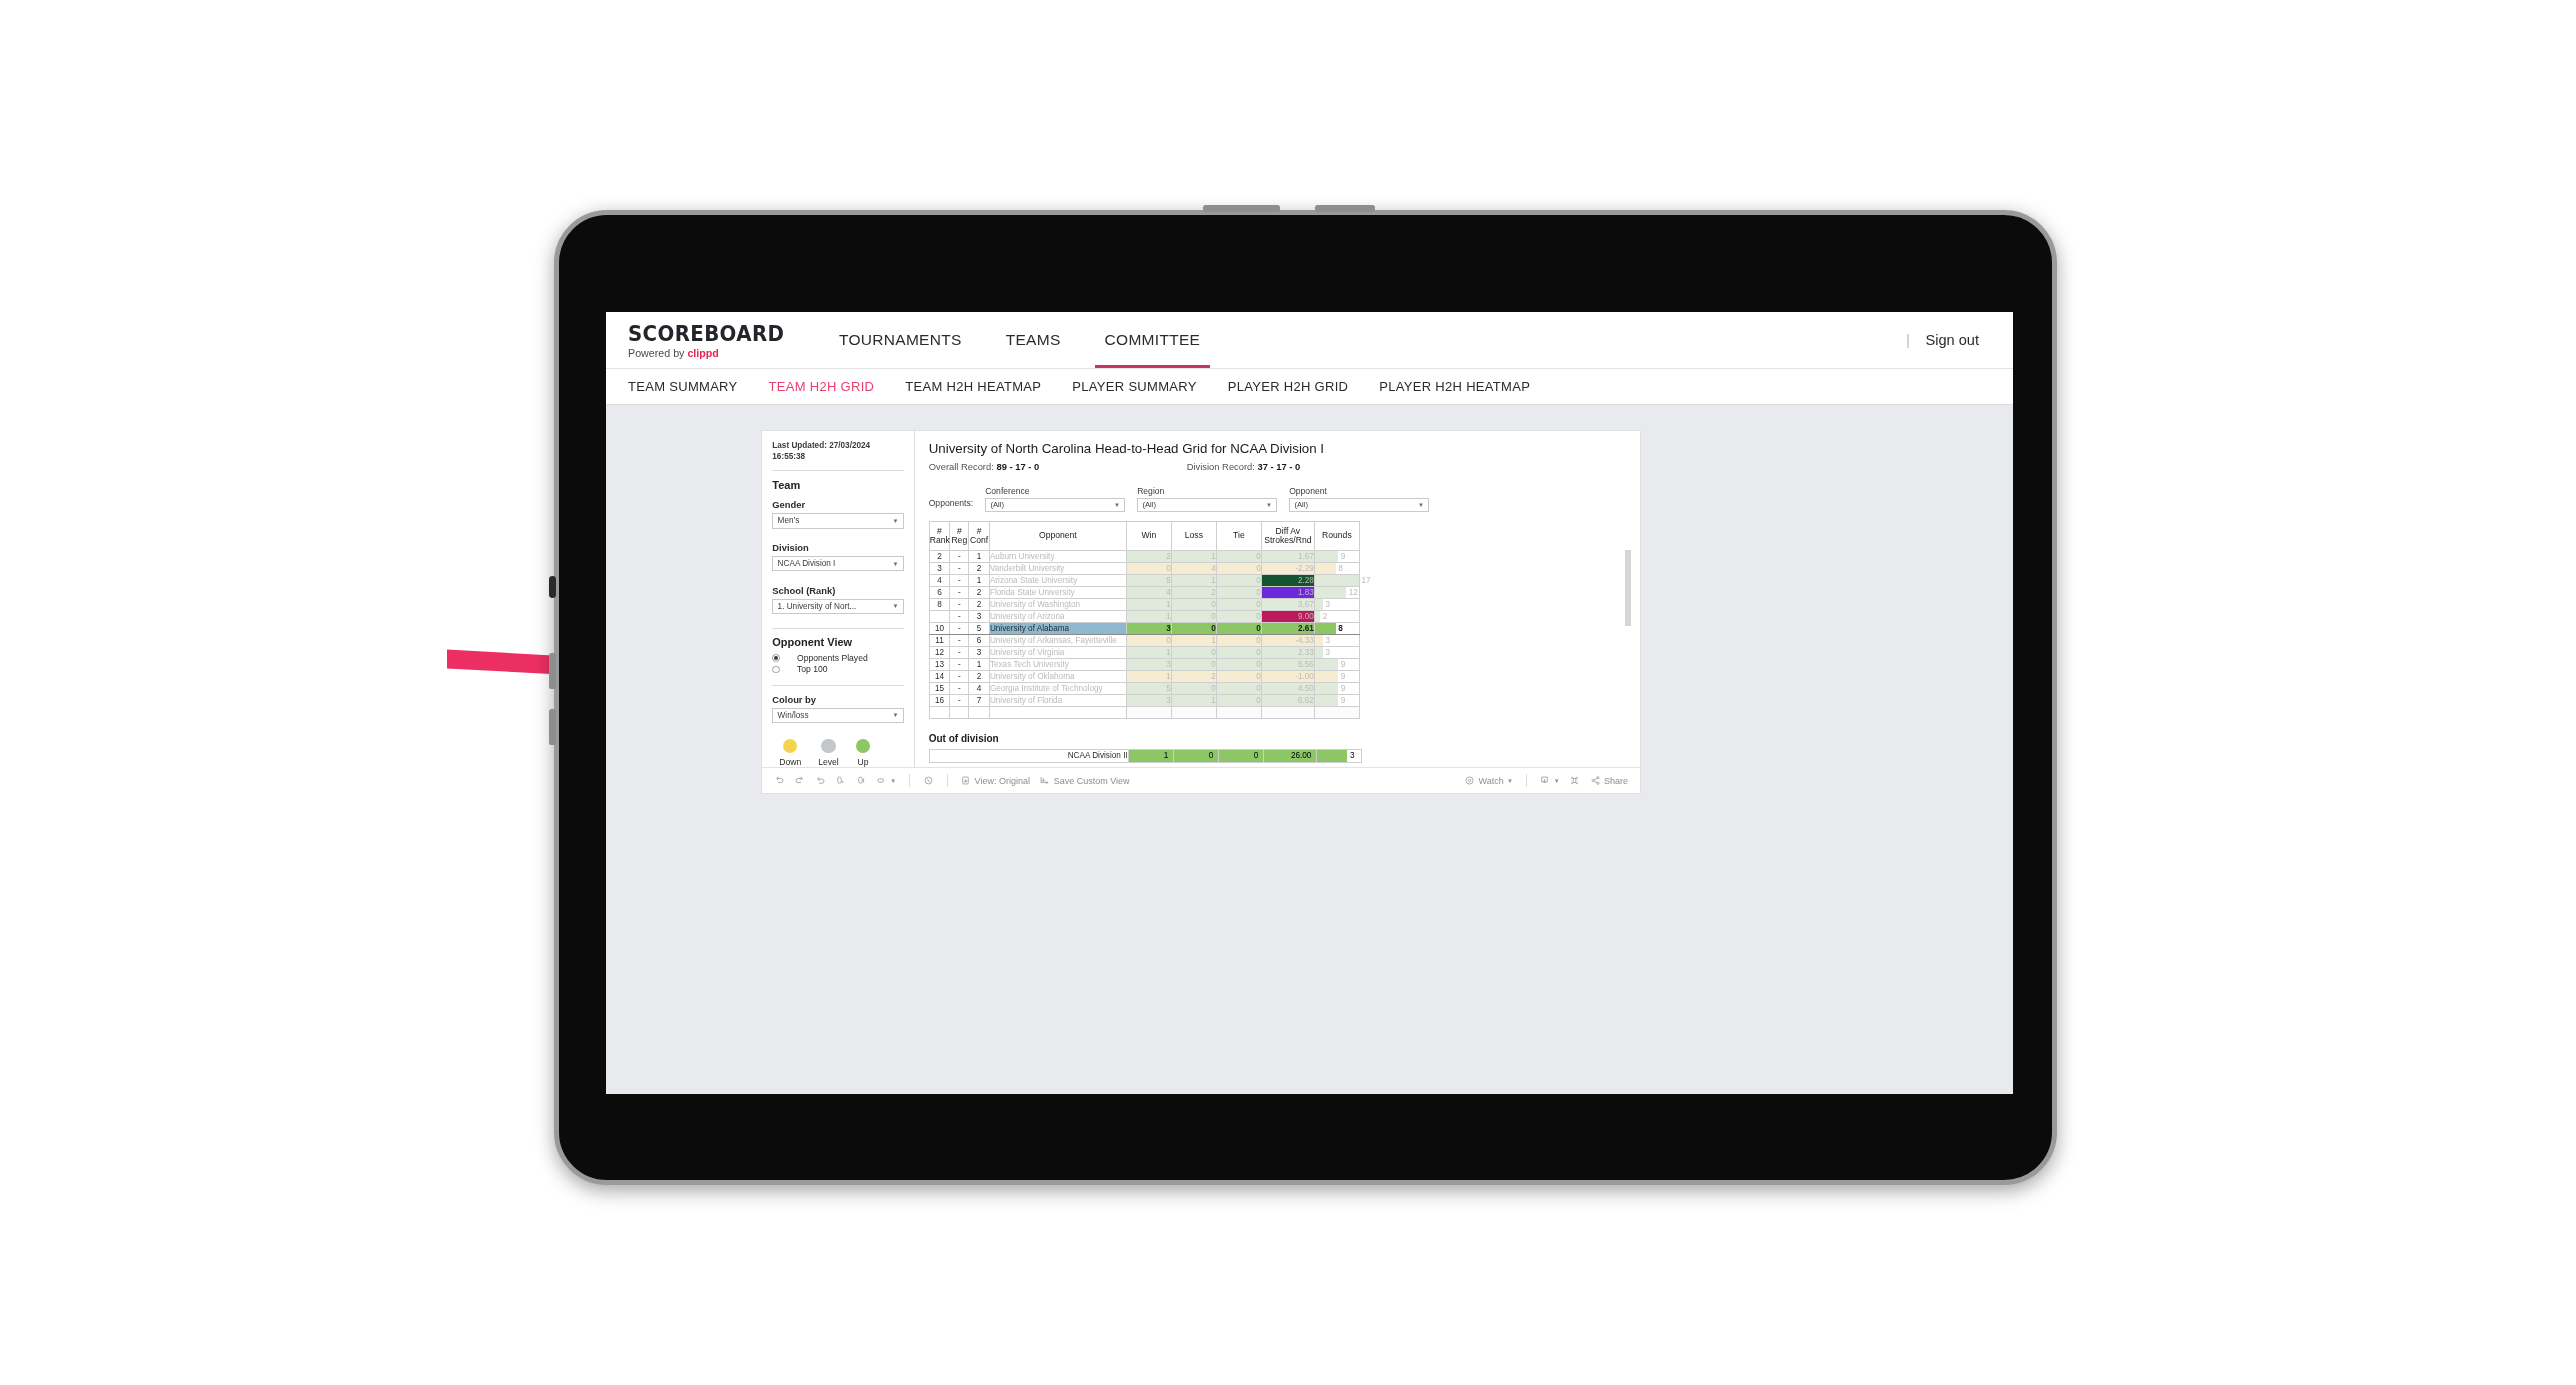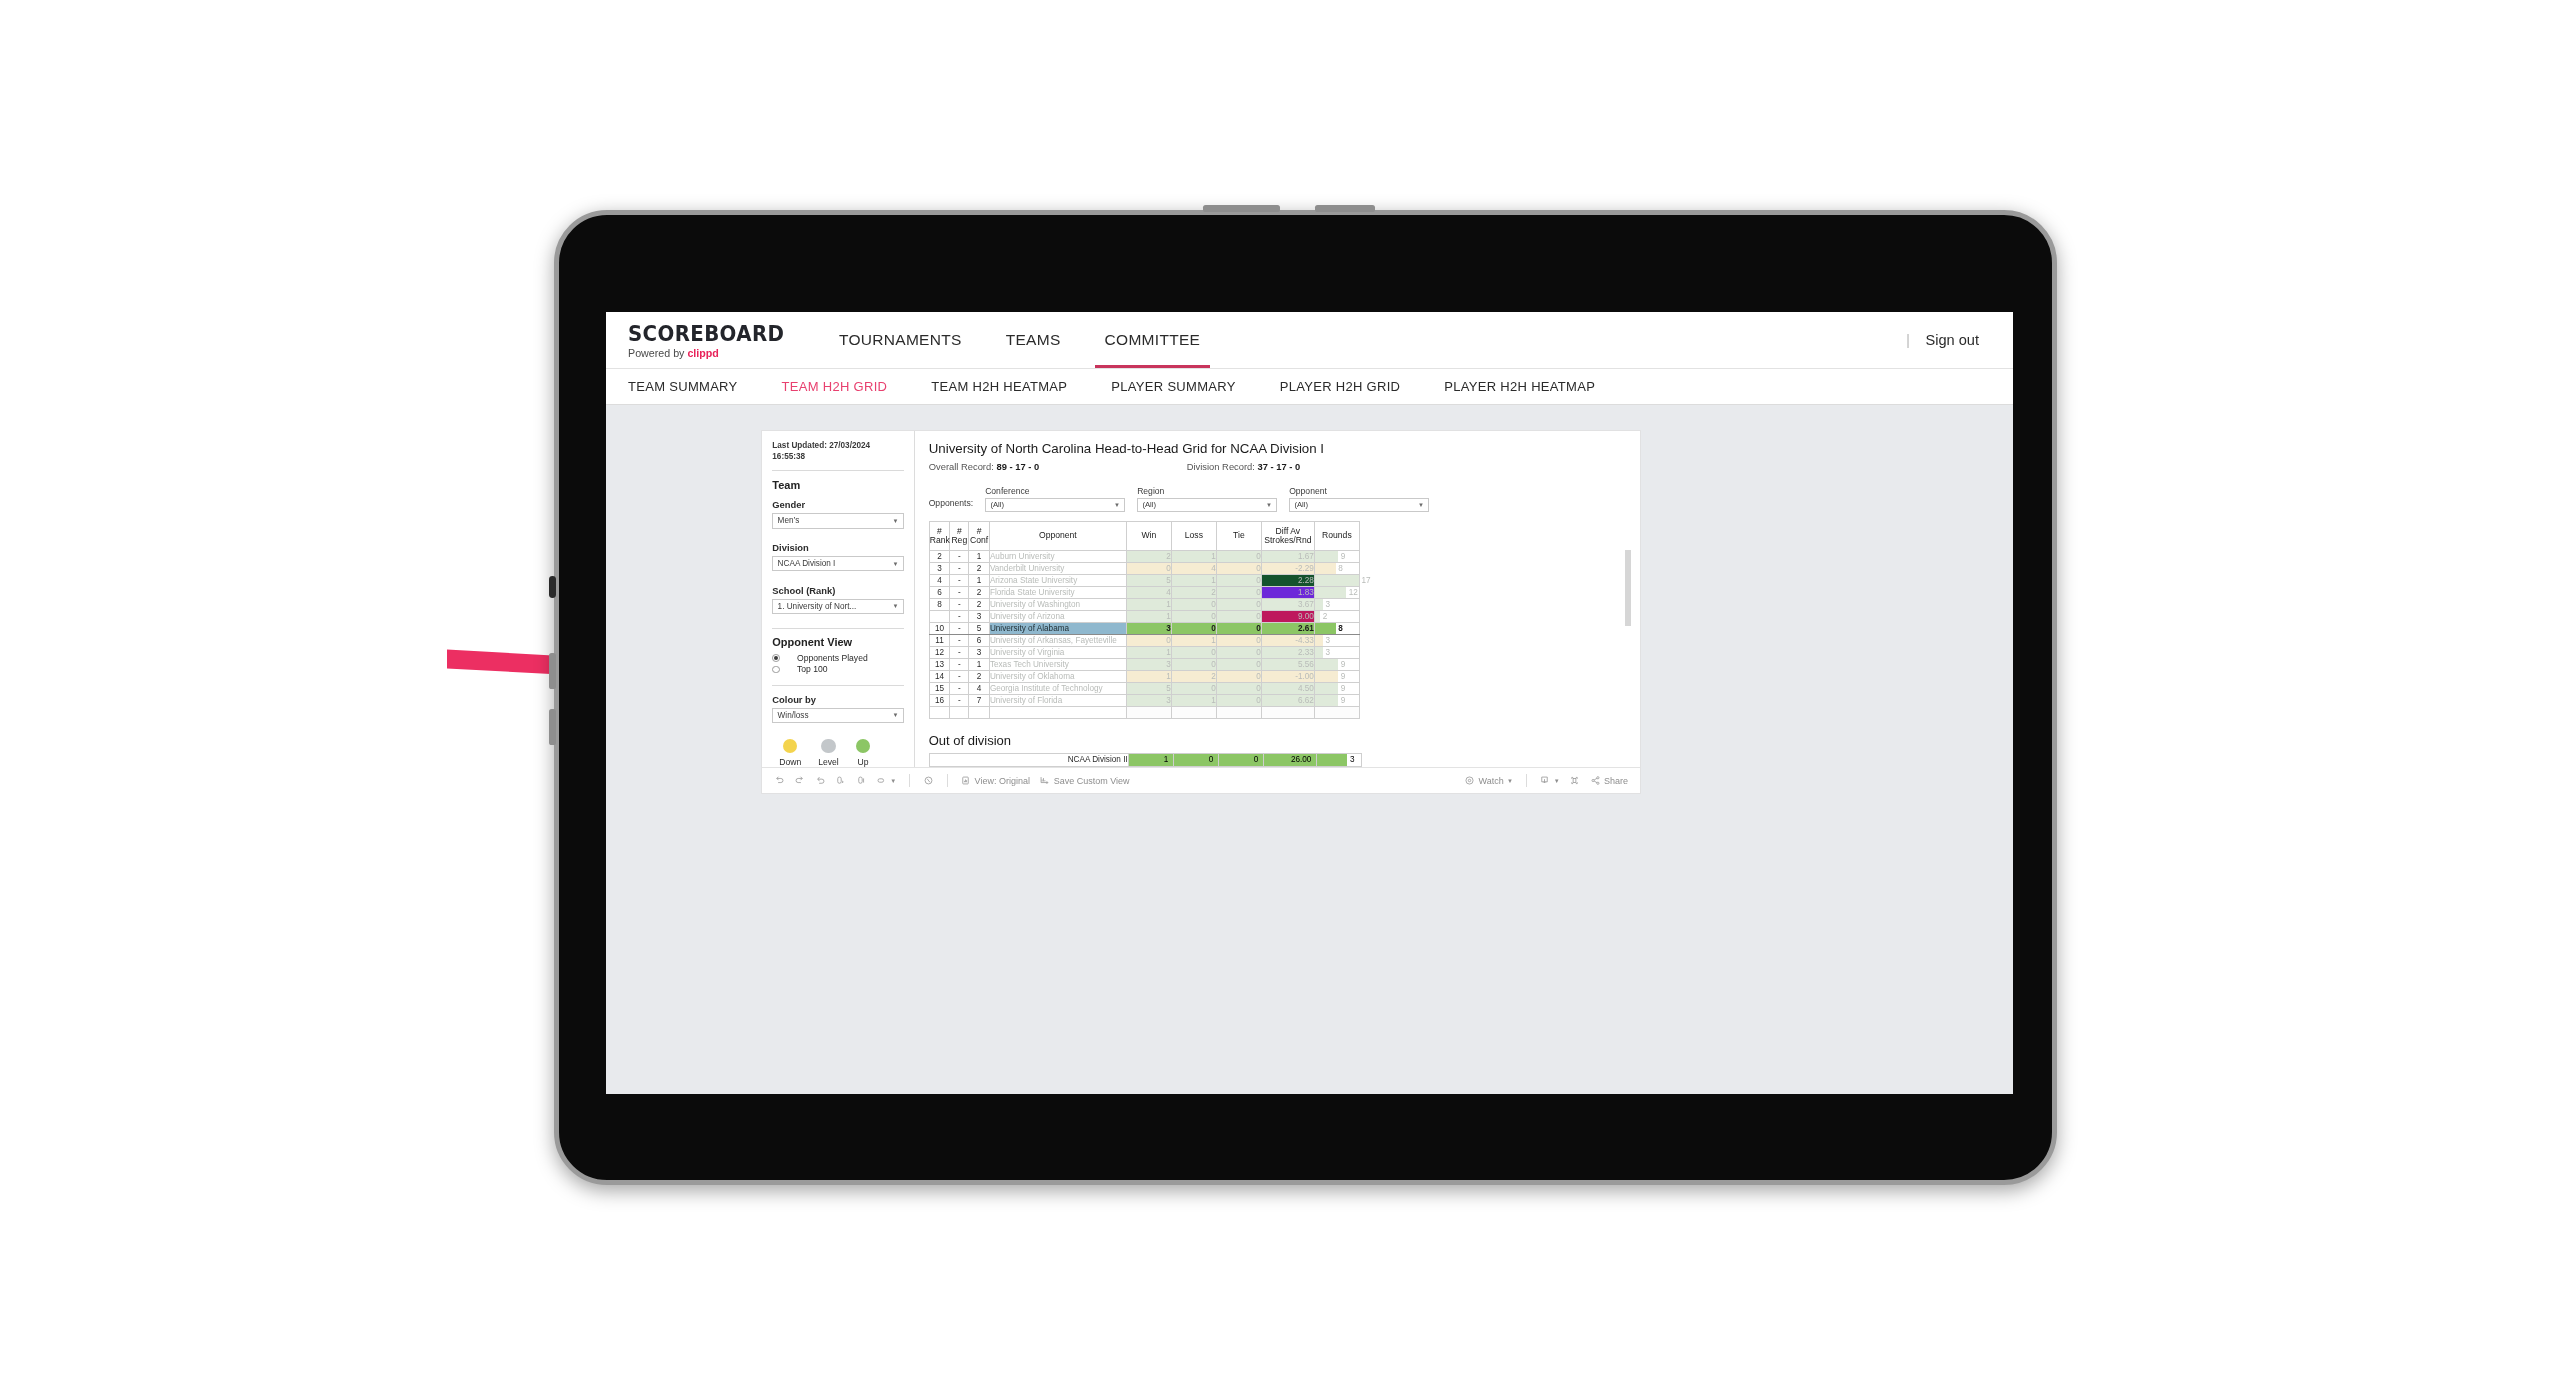--- a/index.html
+++ b/index.html
@@ -69,21 +69,21 @@
   .topnav-item.active::after {
     content:""; position:absolute; left:12px; right:12px; bottom:0; height:3.4px; background:#c8345c;
   }
   .topnav-right { margin-left:auto; display:flex; align-items:center; padding-right:34px; gap:15.5px; }
   .nav-sep { color:#bdbdbd; font-size:15.5px; }
   .signout { font-size:14.6px; color:#2b2b2b; cursor:pointer; }
 
   
   .subnav {
     height:36px; background:#fff; display:flex; align-items:center;
-    padding-left:22px; gap:44px; border-bottom:0.9px solid #dcdcdc;
+    padding-left:22px; gap:31px; border-bottom:0.9px solid #dcdcdc;
   }
   .subnav-item { font-size:13px; color:#2b2b2b; letter-spacing:0.3px; cursor:pointer; white-space:nowrap; }
   .subnav-item.active { color:#e8406f; }
 
   
   .canvas { position:relative; height: calc(100% - 93px); background:#e8eaed; padding: 22px 0 0 0; }
   .viz {
     position:absolute; left:156px; top:26px;
     width:878px; height:362px;
     background:#ffffff; box-shadow:0 0 0 0.9px #e0e0e0;
@@ -149,21 +149,21 @@
   tr.row.dim td.val, tr.row.dim td.opp, tr.row.dim .rtext { color:#b9bcb9; }
   tr.row.sel td.val, tr.row.sel .rtext { color:#1b1b1b; font-weight:bold; }
   tr.row.sel td.opp { background:#8fb8ce; color:#1f2d33; }
   tr.row.sel td { border-top:0.9px solid #8a8a8a; border-bottom:0.9px solid #8a8a8a; }
 
   .blankrow td { height:52px; background:#fcfcfc; }
   .blankrow td.opp, .blankrow td.num { background:#fff; border-right-color:#cfcfcf; }
 
   .vscroll { position:absolute; right:-6.9px; top:29px; width:6.9px; height:76px; background:#d6d6d6; border-radius:0; }
 
-  .ood-title { font-size:13px; color:#1b1b1b; margin:13.7px 0 5.2px 0; }
+  .ood-title { font-size:10px; color:#1b1b1b; margin:13.7px 0 5.2px 0;font-weight:bold; }
   table.ood { border-collapse:collapse; width:400px; table-layout:fixed; font-size:8.2px; }
   table.ood td { border:0.9px solid #cfcfcf; height:13px; padding:0; }
   .ood-name { text-align:right; padding-right:4.3px; color:#2b2b2b; }
 
   
   .toolbar {
     height:26px; border-top:0.9px solid #e3e3e3; background:#fff;
     display:flex; align-items:center; padding:0 12px; gap:9.4px;
     color:#8e8e8e; font-size:9px;
   }

